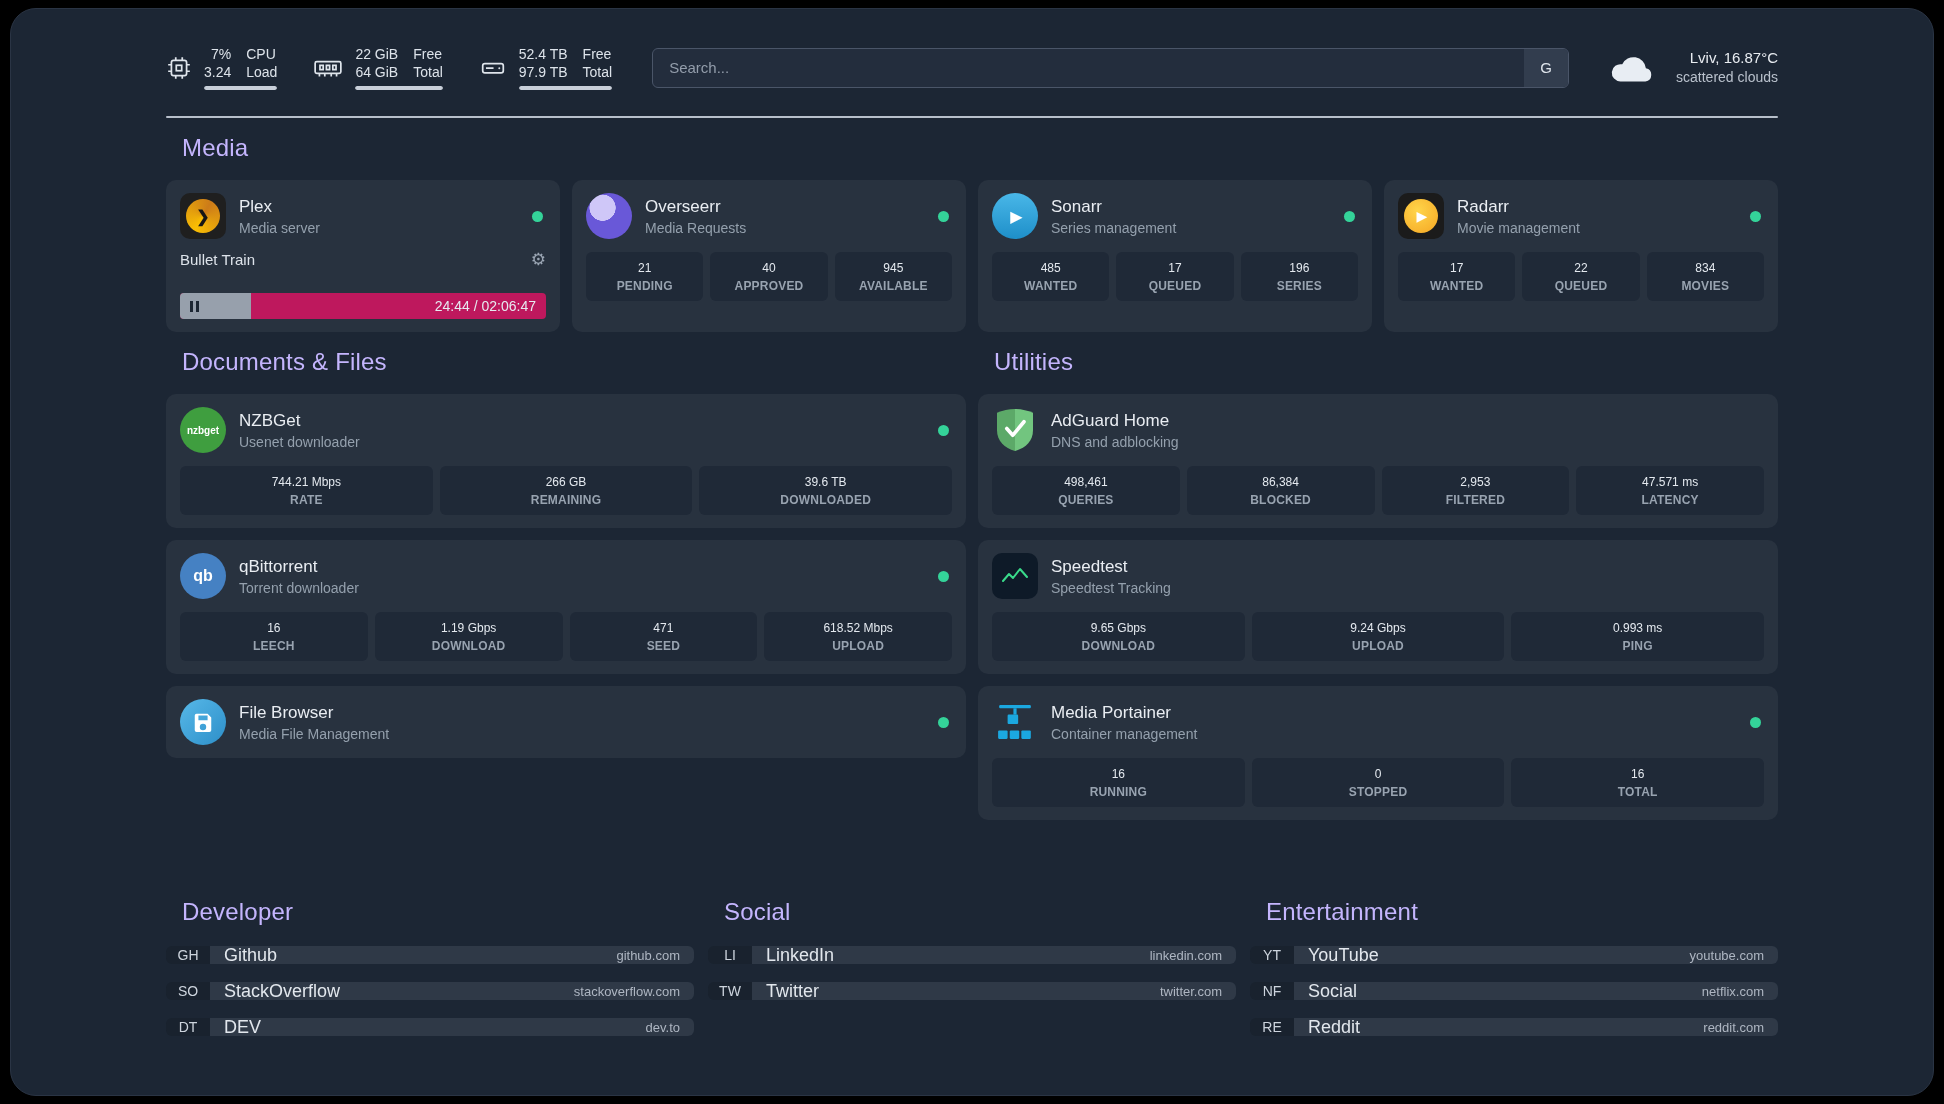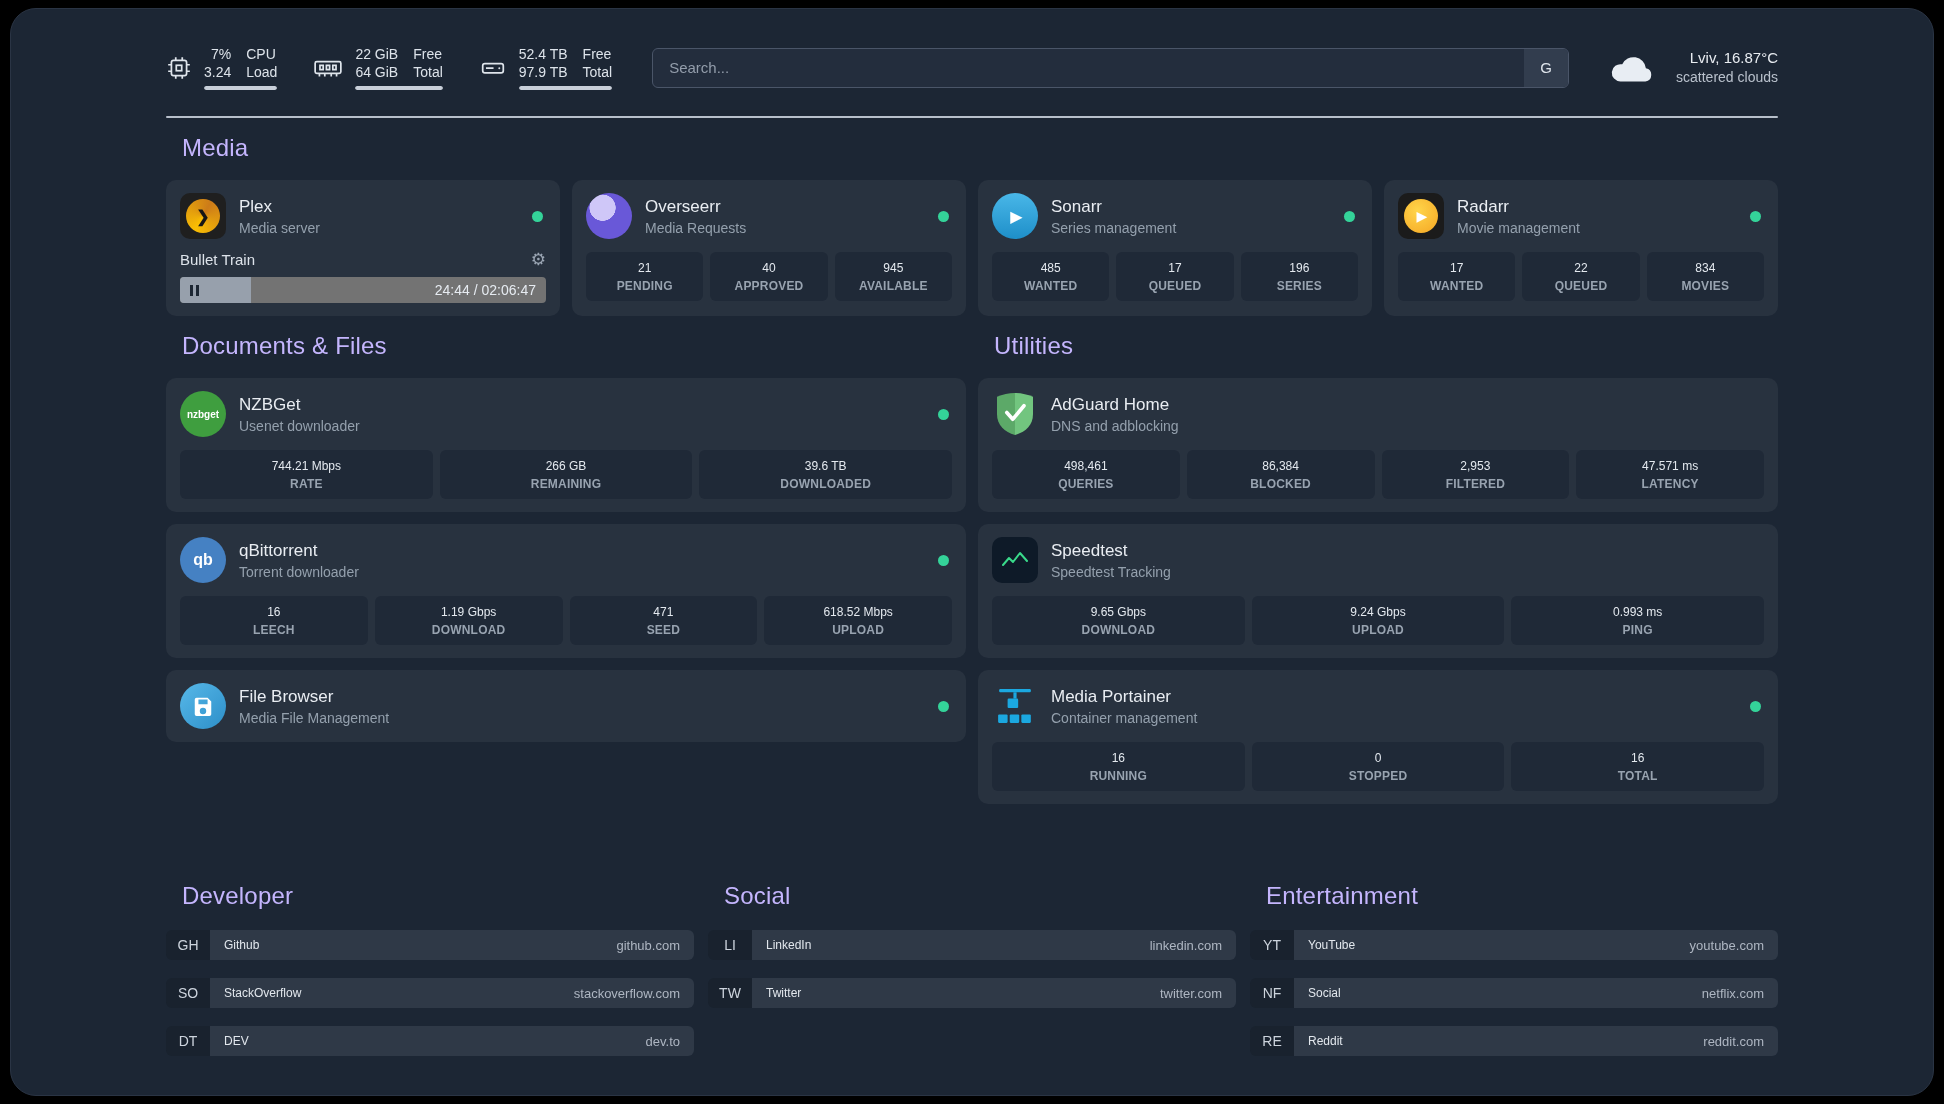--- a/index.html
+++ b/index.html
@@ -44,21 +44,21 @@
   .status-dot{width:11px;height:11px;border-radius:50%;margin-left:auto;margin-right:3px;align-self:center;background:#34d399;flex:none;}
   .stats{display:flex;gap:7px;margin-top:13px;}
   .stat{flex:1;background:#1f2937;border-radius:6px;text-align:center;padding:9px 4px 8px;}
   .stat-value{font-size:12px;color:#e4e9ef;line-height:1.25;}
   .stat-label{font-size:12px;font-weight:700;color:#98a3b0;margin-top:3px;letter-spacing:.2px;}
 
   
   .player{margin-top:12px;}
   .player-head{display:flex;align-items:center;justify-content:space-between;font-size:15px;color:#dde3ea;}
   .gear{color:#9aa5b3;font-size:17px;line-height:1;cursor:pointer;}
-  .player-bar{margin-top:9px;height:26px;background:#737373;border-radius:4px;position:relative;display:flex;align-items:center;overflow:hidden;}
+  .player-bar{margin-top:25px;height:26px;background:#be185d;border-radius:4px;position:relative;display:flex;align-items:center;overflow:hidden;}
   .player-fill{position:absolute;left:0;top:0;bottom:0;background:#97a0ac;width:0;}
   .pause{position:relative;display:flex;gap:3px;margin-left:10px;}
   .pause i{width:3px;height:11px;background:#1d2733;display:block;}
   .ptime{position:relative;margin-left:auto;margin-right:10px;font-size:14px;color:#e6ebf1;}
 
   
   .plex-icon{background:#1f1f1f;}
   .plex-circle{width:34px;height:34px;border-radius:50%;background:conic-gradient(from 210deg,#f9be03,#cc7b19,#f9be03);display:flex;align-items:center;justify-content:center;color:#161616;font-weight:700;font-size:16px;}
   .overseerr-icon{background:radial-gradient(circle at 36% 32%,#cfc7f8 0 30%,#6958d8 31% 100%);}
   .sonarr-icon{background:linear-gradient(180deg,#49b7e8,#1e8fc9);color:#fff;font-size:16px;}
@@ -69,24 +69,24 @@
   .nzbget-icon{background:#3f9e3f;color:#fff;font-weight:700;font-size:10px;}
   .qbit-icon{background:#4581c3;color:#fff;font-weight:700;font-size:16px;}
   .filebrowser-icon{background:linear-gradient(135deg,#57b8e8,#2d8fc9);}
   .adguard-icon{background:transparent;}
   .speedtest-icon{background:#0e1a28;}
   .portainer-icon{background:transparent;}
 
   
   .bookmarks{display:grid;grid-template-columns:repeat(3,1fr);gap:14px;margin-top:62px;}
   .bm-list{margin-top:20px;display:flex;flex-direction:column;gap:18px;}
-  .bm-row{display:flex;height:30px;cursor:pointer;}
+  .bm-row{display:flex;height:18px;cursor:pointer;}
   .bm-abbr{width:44px;background:#19222e;border-radius:6px 0 0 6px;display:flex;align-items:center;justify-content:center;font-size:14px;color:#cdd4dd;flex:none;}
   .bm-bar{flex:1;background:#2f3947;border-radius:0 6px 6px 0;display:flex;align-items:center;justify-content:space-between;padding:0 14px;}
-  .bm-name{font-size:12px;color:#e2e7ed;}
+  .bm-name{font-size:18px;color:#e2e7ed;}
   .bm-url{font-size:13px;color:#aeb6c2;}
 </style>
 </head>
 <body>
 
 <div class="panel">
 <div class="content">
 
   <header class="topbar">
 

